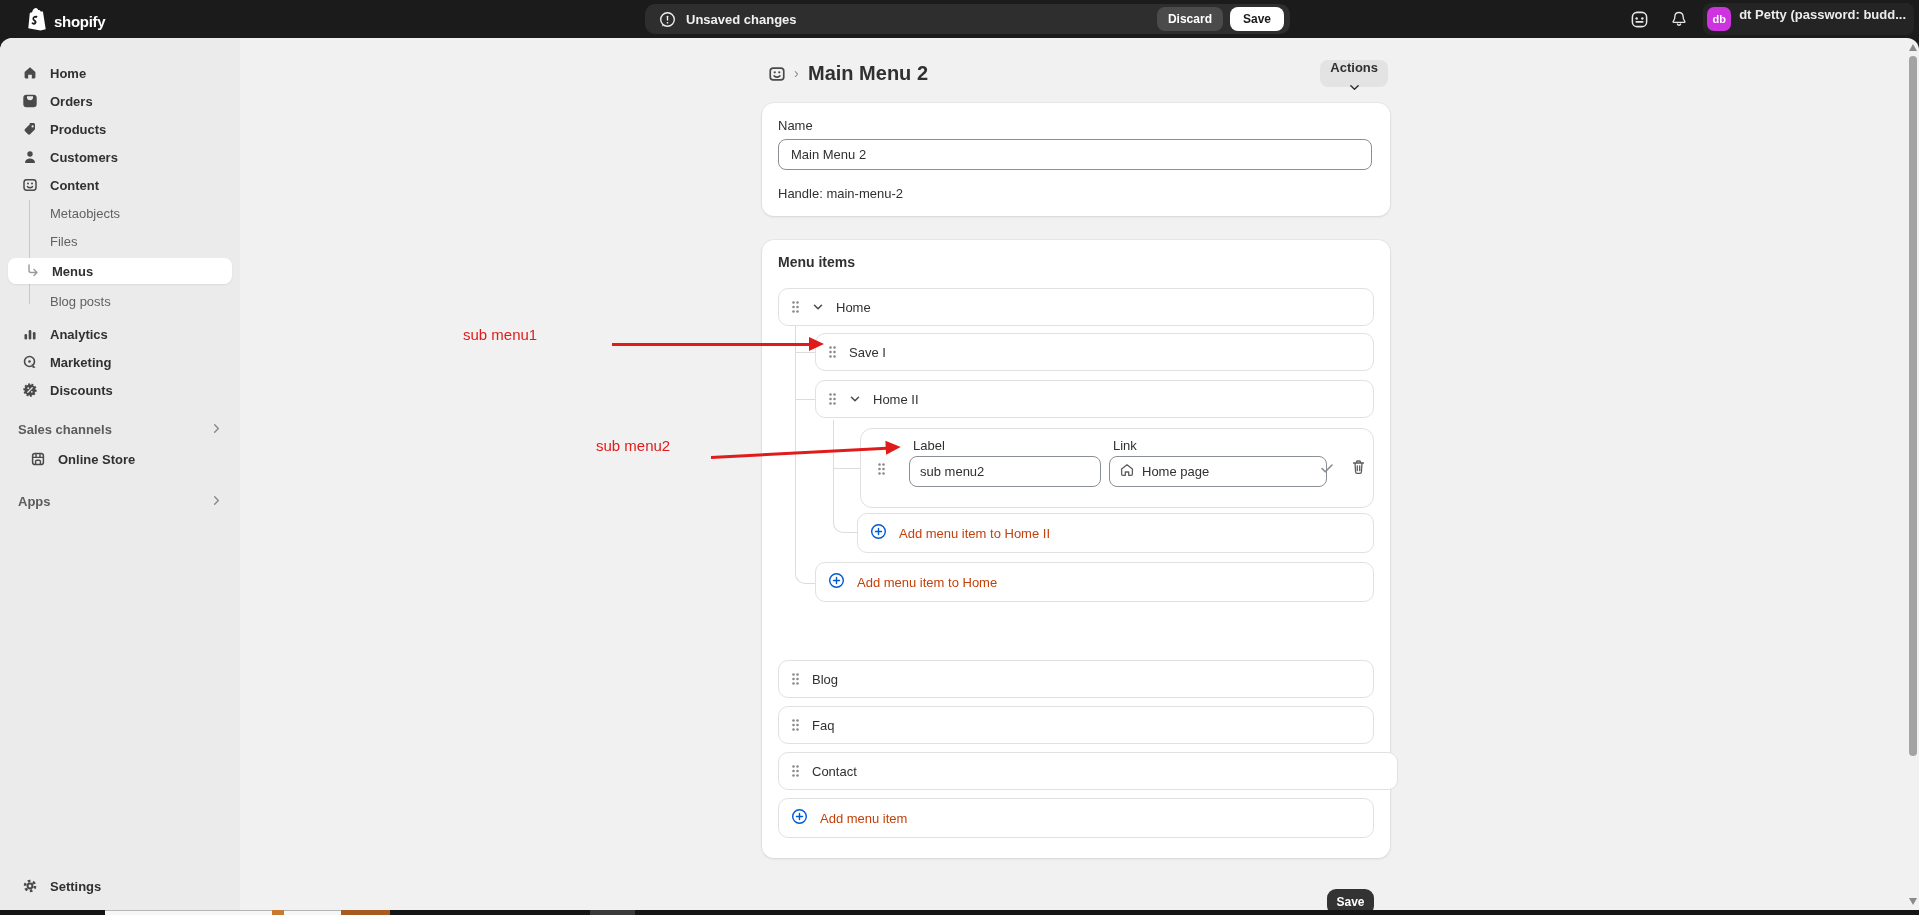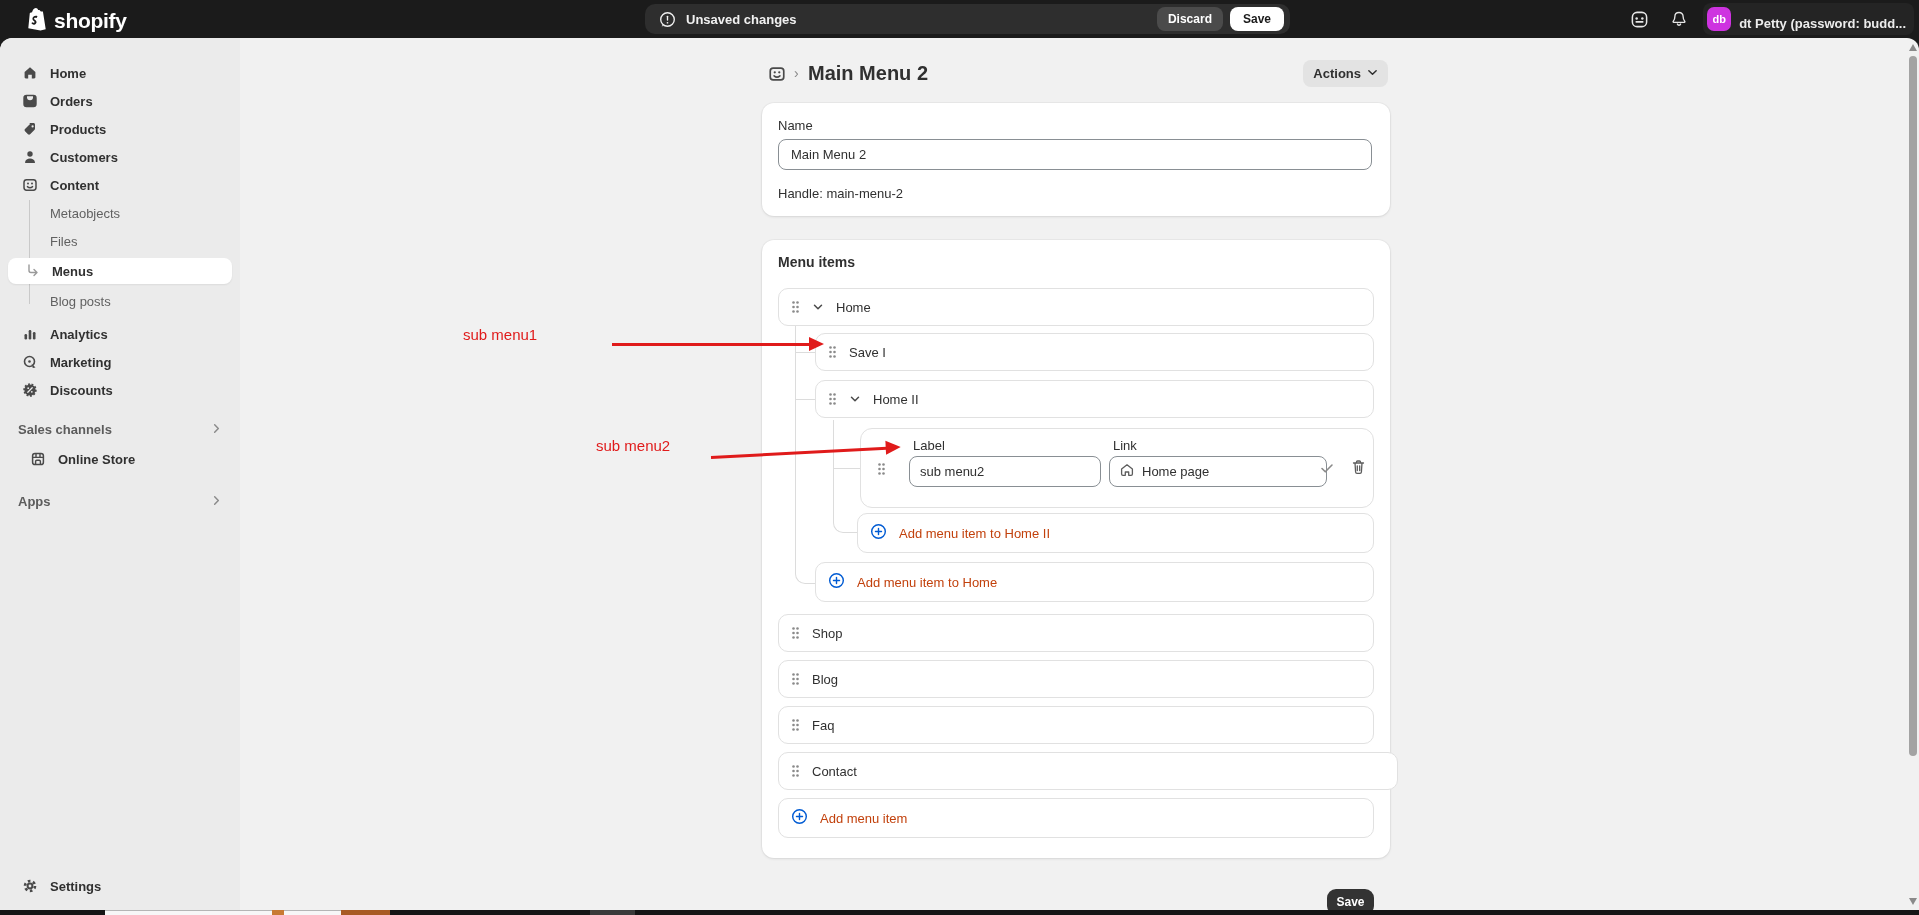--- a/index.html
+++ b/index.html
@@ -2,50 +2,50 @@
 <html><head>
 <meta charset="utf-8">
 <style>
   * { margin:0; padding:0; box-sizing:border-box; }
   html,body { width:1919px; height:915px; overflow:hidden; }
   body { font-family:"Liberation Sans","DejaVu Sans",sans-serif; background:#1b1b1b; position:relative; }
 
   
   .topbar { position:absolute; top:0; left:0; width:1919px; height:38px; background:#1b1b1b; z-index:20; }
   .logo { position:absolute; left:26px; top:7px; display:flex; align-items:center; gap:6px; }
-  .logo-word { color:#fff; font-size:21px; font-weight:700; letter-spacing:-0.3px; }
+  .logo-word { color:#fff; font-size:15px; font-weight:700; letter-spacing:-0.3px; }
   .savebar { position:absolute; left:645px; top:4px; width:645px; height:30px; background:#2e2e2e; border-radius:10px; display:flex; align-items:center; }
   .savebar-text { color:#f1f1f1; font-size:13px; font-weight:600; margin-left:10px; }
   .alert-ic { margin-left:14px; display:flex; }
   .savebar-actions { position:absolute; right:6px; top:3px; display:flex; gap:7px; }
   .btn-discard { height:24px; padding:0 11px; background:#4b4b4b; border:none; border-radius:8px; color:#fff; font-size:12px; font-weight:600; cursor:pointer; }
   .btn-save-top { height:24px; padding:0 13px; background:#ffffff; border:none; border-radius:8px; color:#1a1a1a; font-size:12px; font-weight:600; cursor:pointer; }
   .top-right { position:absolute; right:5px; top:3px; display:flex; align-items:center; gap:8px; }
   .top-ic { width:32px; height:32px; display:flex; align-items:center; justify-content:center; border-radius:8px; cursor:pointer; }
-  .userchip { display:flex; align-items:flex-end; gap:8px; background:#242424; border-radius:8px; padding:4px 8px 4px 4px; max-width:218px; cursor:pointer; }
+  .userchip { display:flex; align-items:flex-start; gap:8px; background:#242424; border-radius:8px; padding:4px 8px 4px 4px; max-width:218px; cursor:pointer; }
   .avatar { width:24px; height:24px; border-radius:7px; background:#ce33e0; color:#fff; font-size:11px; font-weight:700; display:flex; align-items:center; justify-content:center; }
   .username { color:#ececec; font-size:13px; font-weight:600; white-space:nowrap; overflow:hidden; }
 
   
   .workspace { position:absolute; top:38px; left:0; width:1919px; height:877px; background:#f1f1f1; border-top-left-radius:12px; border-top-right-radius:12px; overflow:hidden;padding-left:12px; }
   .sidebar { position:absolute; top:0; left:0; width:240px; height:877px; background:#ebebeb; border-top-left-radius:12px; }
   .snav { position:absolute; left:8px; width:224px; height:26px; display:flex; align-items:center; border-radius:8px; font-size:13px; font-weight:600; color:#303030; cursor:pointer; }
   .snav .ic { width:24px; margin-left:10px; margin-right:8px; display:flex; justify-content:center; }
   .snav.sub { padding-left:42px; font-weight:500; color:#616161; }
   .snav.selected { background:#ffffff; color:#303030; font-weight:700; box-shadow:0 1px 2px rgba(0,0,0,.07); padding-left:0; }
   .snav.selected .elbow { width:24px; margin-left:18px; margin-right:2px; display:flex; }
   .sheader { position:absolute; left:8px; width:224px; height:24px; display:flex; align-items:center; justify-content:space-between; padding:0 10px; font-size:13px; font-weight:600; color:#5c5c5c; cursor:pointer; }
   .connector { position:absolute; left:29px; width:1px; background:#c9c9c9; }
 
   
   .pagehead { position:absolute; left:762px; top:22px; width:628px; height:30px; }
   .crumb-ic { position:absolute; left:6px; top:5px; }
   .crumb-sep { position:absolute; left:32px; top:5px; color:#8a8a8a; font-size:14px; }
   .page-title { position:absolute; left:46px; top:2px; font-size:20px; font-weight:700; color:#303030; }
-  .btn-actions { position:absolute; right:2px; top:0; height:27px; padding:0 10px; background:#e3e3e3; border:none; border-radius:8px; font-size:13px; font-weight:600; color:#303030; display:flex; align-items:center; gap:6px; cursor:pointer; }
+  .btn-actions { position:absolute; right:2px; top:0; height:27px; padding:0 10px; background:#e3e3e3; border:none; border-radius:8px; font-size:13px; font-weight:600; color:#303030; display:flex; align-items:center; gap:6px; cursor:pointer;flex-direction:column; }
 
   .card { position:absolute; left:762px; background:#ffffff; border-radius:12px; box-shadow:0 1px 3px rgba(0,0,0,.09), 0 0 0 1px rgba(0,0,0,.03); }
   .name-card { top:65px; width:628px; height:113px; }
   .field-label { position:absolute; left:16px; top:15px; font-size:13px; color:#303030; }
   .text-input { position:absolute; left:16px; top:36px; width:594px; height:31px; border:1px solid #898f94; border-radius:8px; font-size:13px; color:#303030; padding:0 12px; background:#fff; font-family:inherit; }
   .handle-text { position:absolute; left:16px; top:83px; font-size:13px; color:#303030; }
 
   .menu-card { top:202px; width:628px; height:618px; }
   .card-title { position:absolute; left:16px; top:14px; font-size:14px; font-weight:700; color:#303030; }
   .mrow { position:absolute; height:38px; background:#fff; border:1px solid #e1e1e1; border-radius:10px; display:flex; align-items:center; padding:0 12px; font-size:13px; color:#303030; gap:12px; }
@@ -395,35 +395,20 @@
     </div>
 
     <div class="mrow addrow" style="left:53px;top:322px;width:559px">
       <span><svg width="17" height="17" viewBox="0 0 18 18">
             <circle cx="9" cy="9" r="7.2" fill="none" stroke="#005bd3" stroke-width="1.5"></circle>
             <path d="M9 5.8v6.4M5.8 9h6.4" stroke="#005bd3" stroke-width="1.5" stroke-linecap="round"></path>
           </svg></span>
       <span class="lbl">Add menu item to Home</span>
     </div>
 
-    <div class="mrow" style="left:16px;top:374px;width:596px">
-      <span class="drag">
-          <svg width="9" height="14" viewBox="0 0 9 14">
-            <g fill="#8a8a8a">
-              <circle cx="2.5" cy="2.5" r="1.3"></circle>
-              <circle cx="6.5" cy="2.5" r="1.3"></circle>
-              <circle cx="2.5" cy="7" r="1.3"></circle>
-              <circle cx="6.5" cy="7" r="1.3"></circle>
-              <circle cx="2.5" cy="11.5" r="1.3"></circle>
-              <circle cx="6.5" cy="11.5" r="1.3"></circle>
-            </g>
-          </svg>
-        </span>
-      <span class="lbl">Shop</span>
-    </div>
 
     <div class="mrow" style="left:16px;top:420px;width:596px">
       <span class="drag">
           <svg width="9" height="14" viewBox="0 0 9 14">
             <g fill="#8a8a8a">
               <circle cx="2.5" cy="2.5" r="1.3"></circle>
               <circle cx="6.5" cy="2.5" r="1.3"></circle>
               <circle cx="2.5" cy="7" r="1.3"></circle>
               <circle cx="6.5" cy="7" r="1.3"></circle>
               <circle cx="2.5" cy="11.5" r="1.3"></circle>

